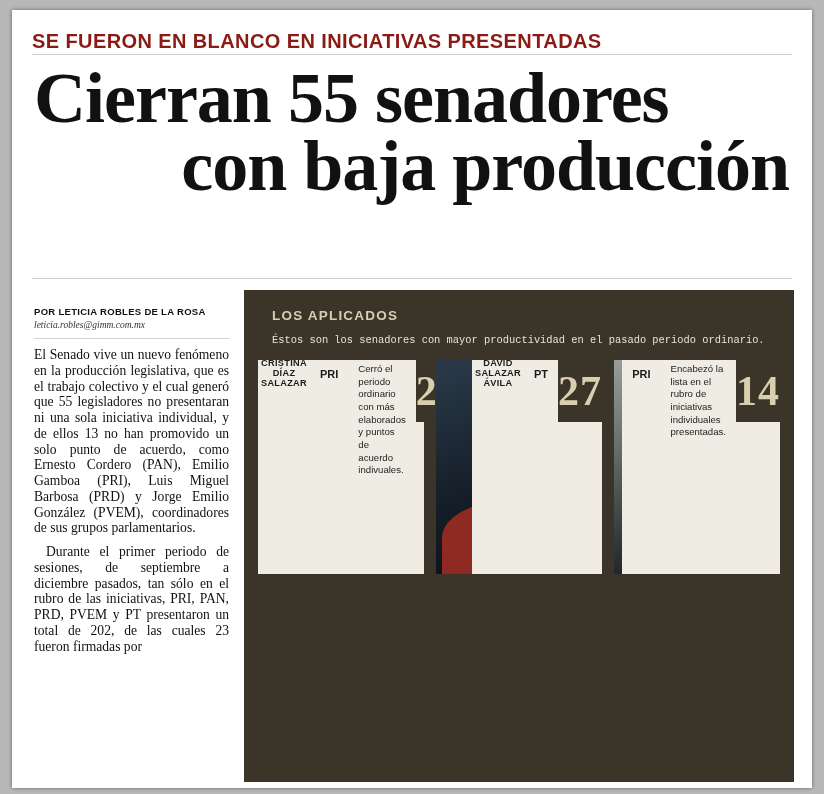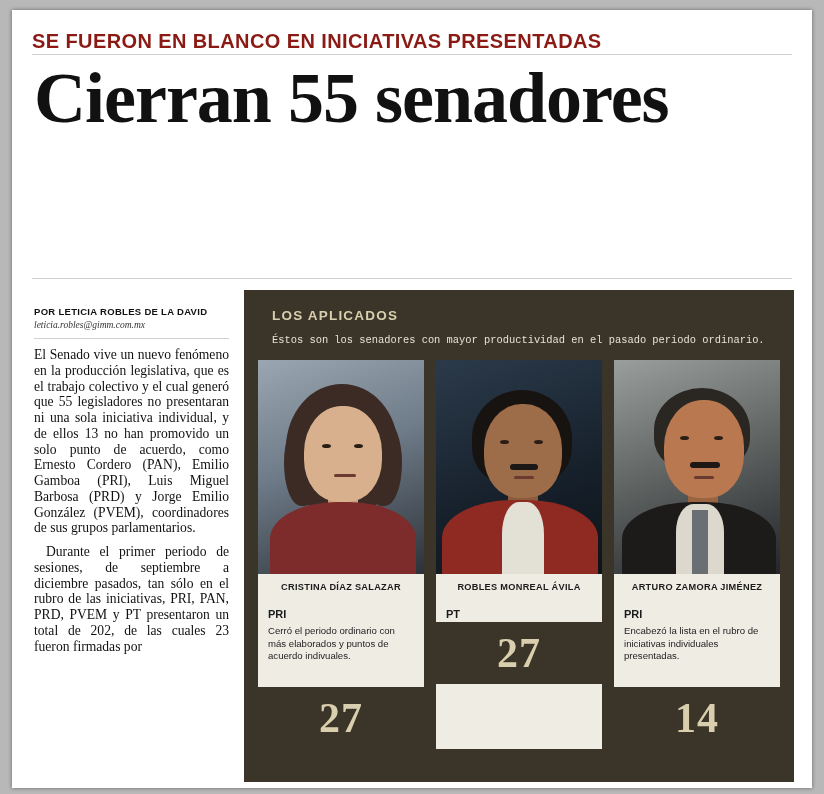--- a/index.html
+++ b/index.html
@@ -147,21 +147,21 @@
     left: 14px;
     top: 70px;
     width: 522px;
     display: flex;
     gap: 12px;
   }
   .card {
     width: 166px;
     background: #efece4;
     display: flex;
-    flex-direction: column;
+    flex-direction: row;
   }
   .photo {
     width: 166px;
     height: 214px;
     position: relative;
     overflow: hidden;
   }
   .name-bar {
     height: 26px;
     background: #efece4;
@@ -240,26 +240,27 @@
 </head>
 <body>
 
 <div class="page">
 
   <div class="kicker">SE FUERON EN BLANCO EN INICIATIVAS PRESENTADAS</div>
   <div class="rule-top"></div>
 
   <div class="headline">
     <span>Cierran 55 senadores</span>
+    <span class="line2">con baja producción</span>
   </div>
 
   <div class="rule-mid"></div>
 
   <div class="left-col">
-    <div class="byline">POR LETICIA ROBLES DE LA DAVID</div>
+    <div class="byline">POR LETICIA ROBLES DE LA ROSA</div>
     <div class="email">leticia.robles@gimm.com.mx</div>
     <div class="body-rule"></div>
     <div class="body-text">
       <p>El Senado vive un nuevo fenómeno en la producción legislativa, que es el trabajo colectivo y el cual generó que 55 legisladores no presentaran ni una sola iniciativa individual, y de ellos 13 no han promovido un solo punto de acuerdo, como Ernesto Cordero (PAN), Emilio Gamboa (PRI), Luis Miguel Barbosa (PRD) y Jorge Emilio González (PVEM), coordinadores de sus grupos parlamentarios.</p>
       <p class="indent">Durante el primer periodo de sesiones, de septiembre a diciembre pasados, tan sólo en el rubro de las iniciativas, PRI, PAN, PRD, PVEM y PT presentaron un total de 202, de las cuales 23 fueron firmadas por</p>
     </div>
   </div>
 
   <div class="info">
     <div class="info-title">LOS APLICADOS</div>
@@ -292,40 +293,39 @@
           <div class="hair"></div>
           <div class="neck"></div>
           <div class="head"></div>
           <div class="eye" style="left:64px; top:80px;"></div>
           <div class="eye" style="left:98px; top:80px;"></div>
           <div class="mustache" style="left:74px; top:104px; width:28px;"></div>
           <div class="mouth" style="left:78px; top:116px; width:20px;"></div>
           <div class="torso"></div>
           <div class="shirtline"></div>
         </div>
-        <div class="name-bar">ROBLES MONREAL ÁVILA</div>
+        <div class="name-bar">DAVID SALAZAR ÁVILA</div>
         <div class="party">PT</div>
         <div class="num">27</div>
       </div>
 
       <div class="card">
         <div class="photo p3">
           <div class="bg-grad"></div>
           <div class="hair"></div>
           <div class="neck"></div>
           <div class="head"></div>
           <div class="eye" style="left:66px; top:76px;"></div>
           <div class="eye" style="left:100px; top:76px;"></div>
           <div class="mustache" style="left:76px; top:102px; width:30px;"></div>
           <div class="mouth" style="left:80px; top:116px; width:20px;"></div>
           <div class="torso"></div>
           <div class="shirtline"></div>
           <div class="tie"></div>
         </div>
-        <div class="name-bar">ARTURO ZAMORA JIMÉNEZ</div>
         <div class="party">PRI</div>
         <div class="desc">Encabezó la lista en el rubro de iniciativas individuales presentadas.</div>
         <div class="num">14</div>
       </div>
 
     </div>
   </div>
 
 </div>
 

